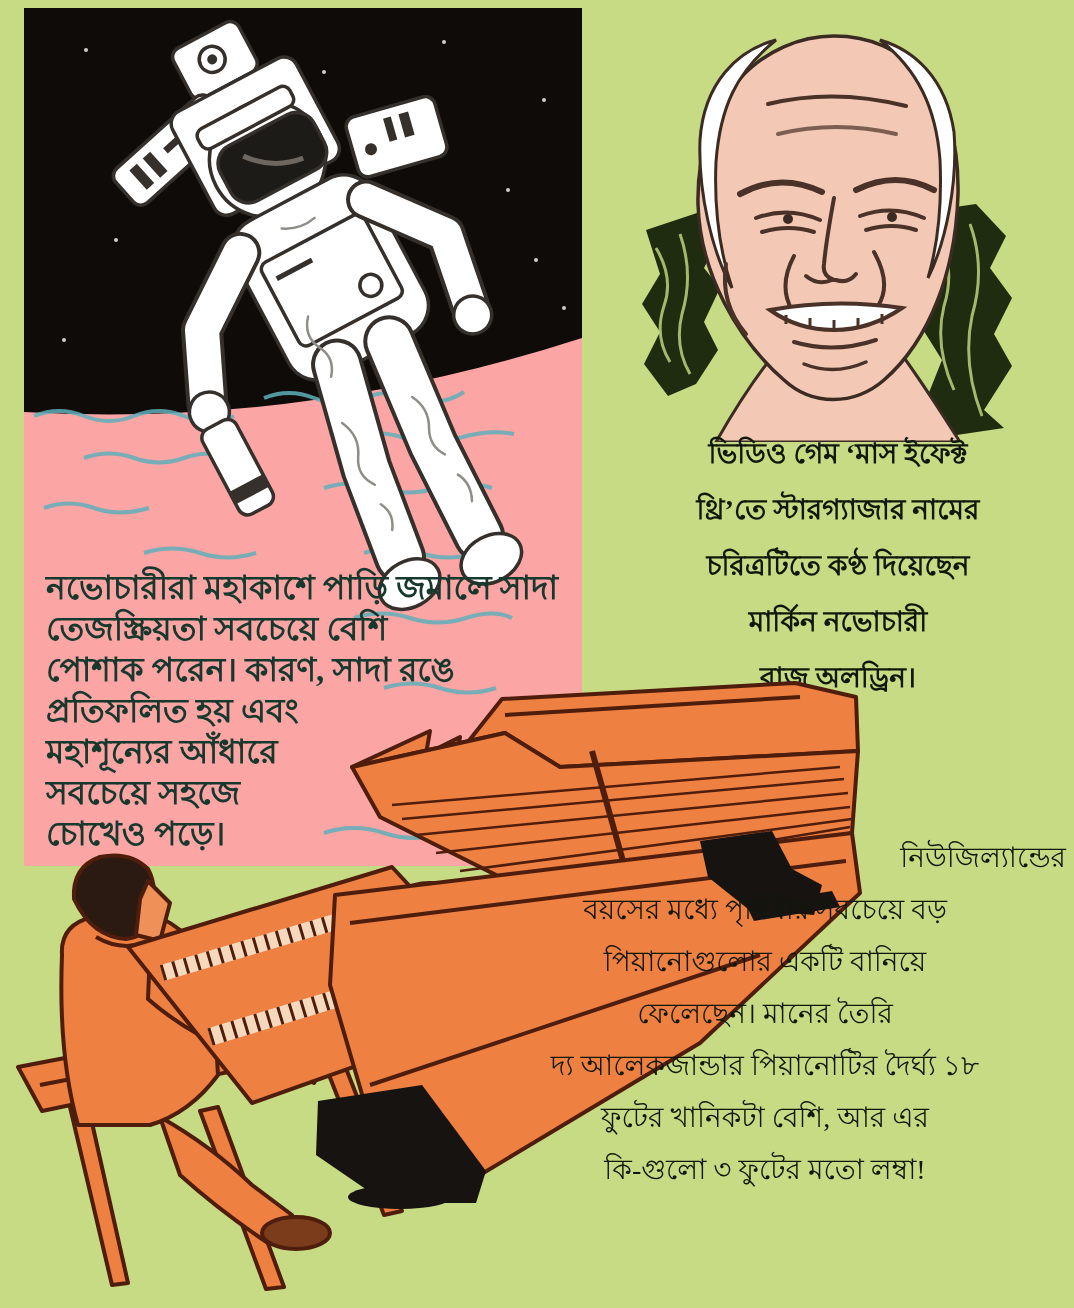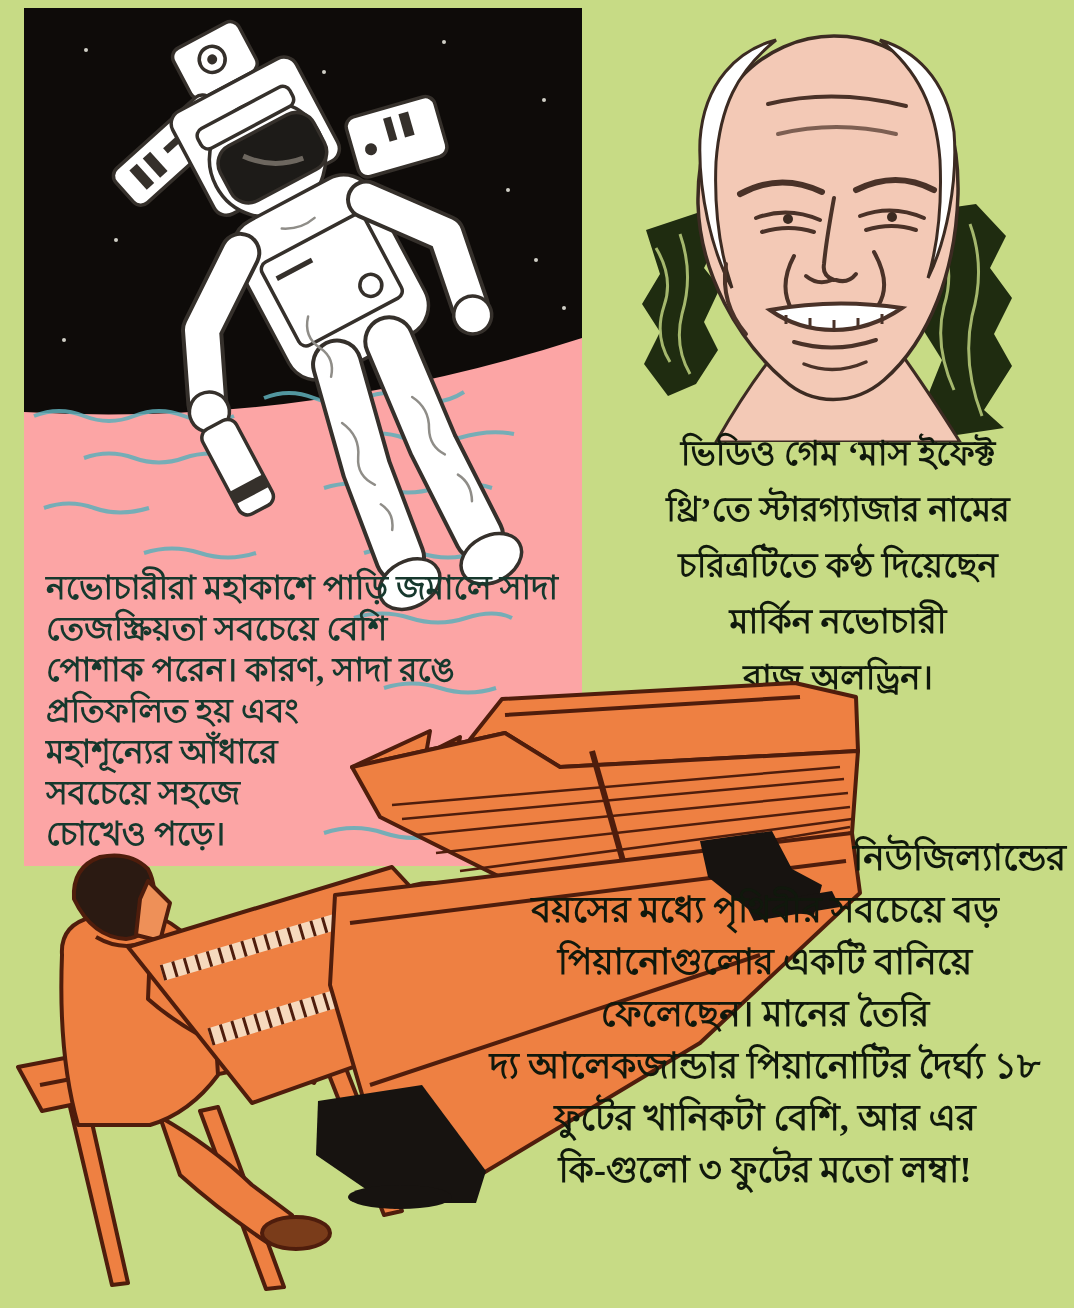--- a/index.html
+++ b/index.html
@@ -23,32 +23,32 @@
     color:#16382d;letter-spacing:0px;
   }
   .astro-caption .cap-line{white-space:nowrap;}
 
   
   .portrait-wrap{position:absolute;left:608px;top:12px;width:460px;height:430px;}
 
   
   .aldrin-text{
     position:absolute;left:612px;top:426px;width:452px;
-    text-align:center;font-size:34px;line-height:56px;font-weight:bold;
+    text-align:center;font-size:28px;line-height:56px;font-weight:bold;
     color:#10180c;
   }
   .aldrin-text .t-line{white-space:nowrap;}
 
   
   .piano-wrap{position:absolute;left:0;top:655px;width:1074px;height:653px;}
 
   
   .piano-text{
     position:absolute;left:460px;top:832px;width:610px;
-    text-align:center;font-size:36px;line-height:52px;font-weight:bold;
+    text-align:center;font-size:28px;line-height:52px;font-weight:normal;
     color:#10180c;
   }
   .piano-text .t-line{white-space:nowrap;}
   .piano-text .align-right{text-align:right;padding-right:4px;}
 </style>
 </head>
 <body>
 
 <div class="page">
 

